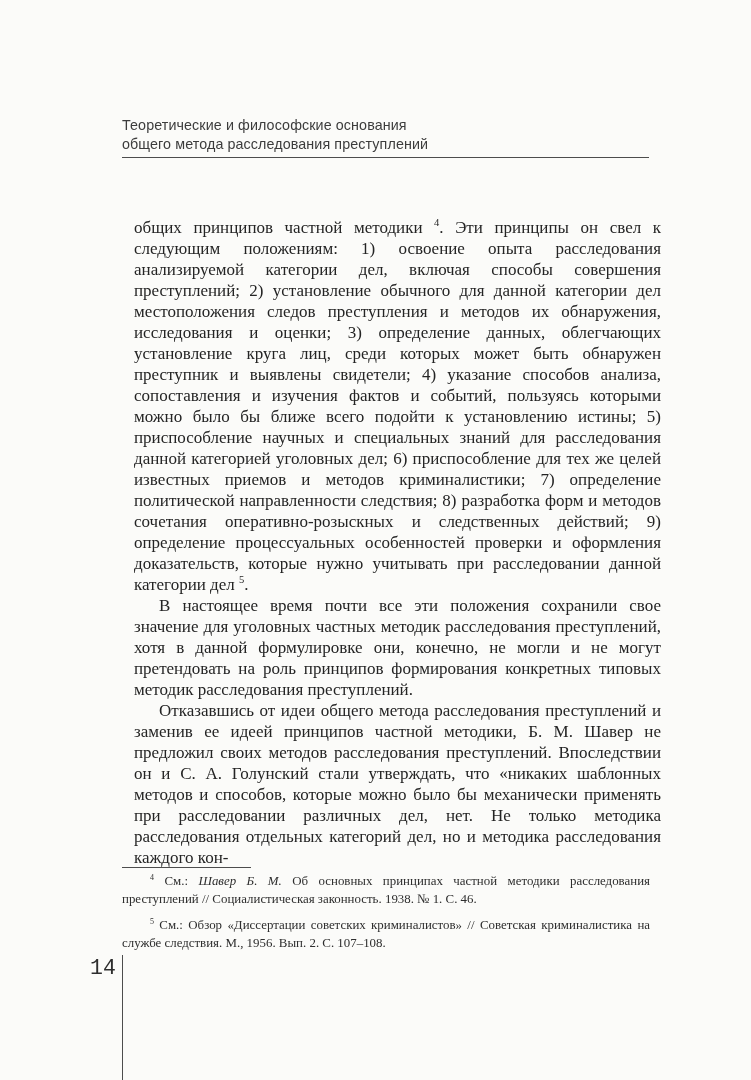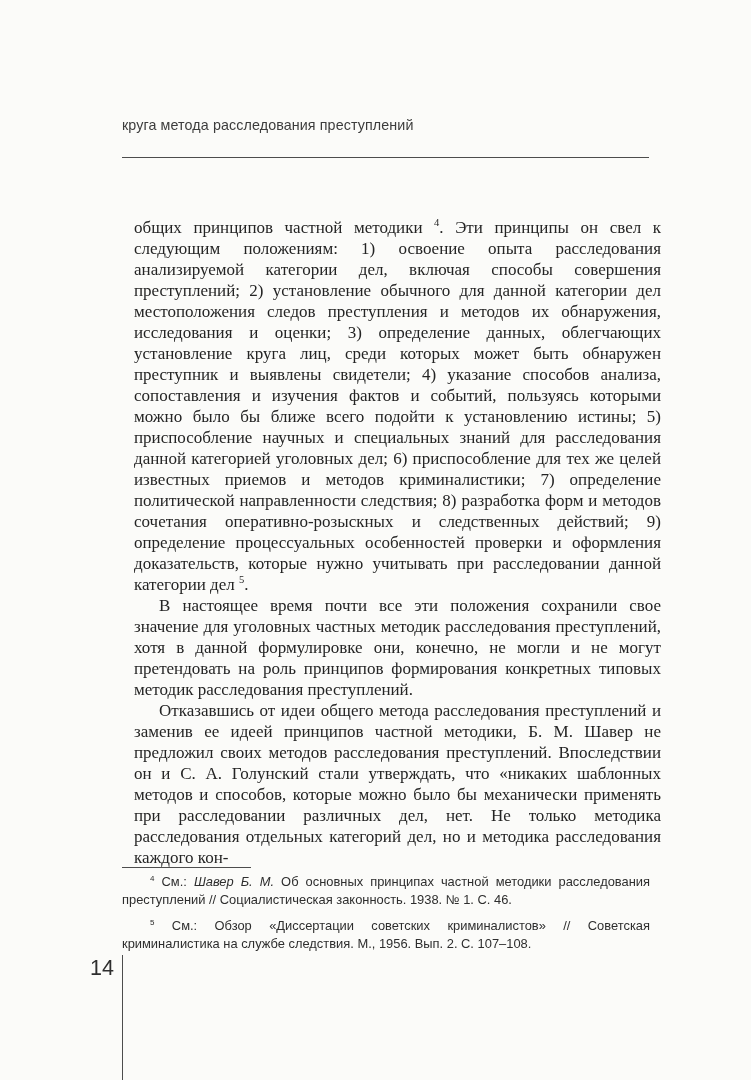--- a/index.html
+++ b/index.html
@@ -64,38 +64,38 @@
     top: 867px;
     width: 129px;
     height: 0;
     border-top: 1px solid #4d4d4d;
   }
   .footnotes {
     position: absolute;
     left: 122px;
     top: 873px;
     width: 528px;
-    font-family: Liberation Sans, sans-serif;
+    font-family: Liberation Serif, serif;
     font-size: 12.9px;
     line-height: 17.5px;
     color: #2e2e2e;
     text-align: justify;
   }
   .footnotes p {
     margin: 0;
     text-indent: 28px;
   }
   .footnotes p + p {
     margin-top: 9px;
   }
   .page-number {
     position: absolute;
     left: 90px;
     top: 956px;
-    font-family: Liberation Sans, sans-serif;
+    font-family: Liberation Mono, monospace;
     font-size: 21.5px;
     color: #2e2e2e;
   }
   .footer-rule {
     position: absolute;
     left: 122px;
     top: 955px;
     width: 1px;
     height: 125px;
     background: #4d4d4d;
@@ -103,21 +103,22 @@
   i {
     font-style: italic;
   }
 </style>
 </head>
 <body>
 
 <div class="page">
 
   <header class="running-header">
-    <div>круга метода расследования преступлений</div>
+    <div>Теоретические и философские основания</div>
+    <div>общего метода расследования преступлений</div>
   </header>
 
   <div class="header-rule"></div>
 
   <main class="body-text">
       <p><span>общих принципов частной методики </span><sup>4</sup><span>. Эти принципы он свел к следующим положениям: 1) освоение опыта расследования анализируемой категории дел, включая способы совершения преступлений; 2) установление обычного для данной категории дел местоположения следов преступления и методов их обнаружения, исследования и оценки; 3) определение данных, облегчающих установление круга лиц, среди которых может быть обнаружен преступник и выявлены свидетели; 4) указание способов анализа, сопоставления и изучения фактов и событий, пользуясь которыми можно было бы ближе всего подойти к установлению истины; 5) приспособление научных и специальных знаний для расследования данной категорией уголовных дел; 6) приспособление для тех же целей известных приемов и методов криминалистики; 7) определение политической направленности следствия; 8) разработка форм и методов сочетания оперативно-розыскных и следственных действий; 9) определение процессуальных особенностей проверки и оформления доказательств, которые нужно учитывать при расследовании данной категории дел </span><sup>5</sup><span>.</span></p>
       <p class="indent"><span>В настоящее время почти все эти положения сохранили свое значение для уголовных частных методик расследования преступлений, хотя в данной формулировке они, конечно, не могли и не могут претендовать на роль принципов формирования конкретных типовых методик расследования преступлений.</span></p>
       <p class="indent"><span>Отказавшись от идеи общего метода расследования преступлений и заменив ее идеей принципов частной методики, Б. М. Шавер не предложил своих методов расследования преступлений. Впоследствии он и С. А. Голунский стали утверждать, что «никаких шаблонных методов и способов, которые можно было бы механически применять при расследовании различных дел, нет. Не только методика расследования отдельных категорий дел, но и методика расследования каждого кон-</span></p>
     </main>
 

